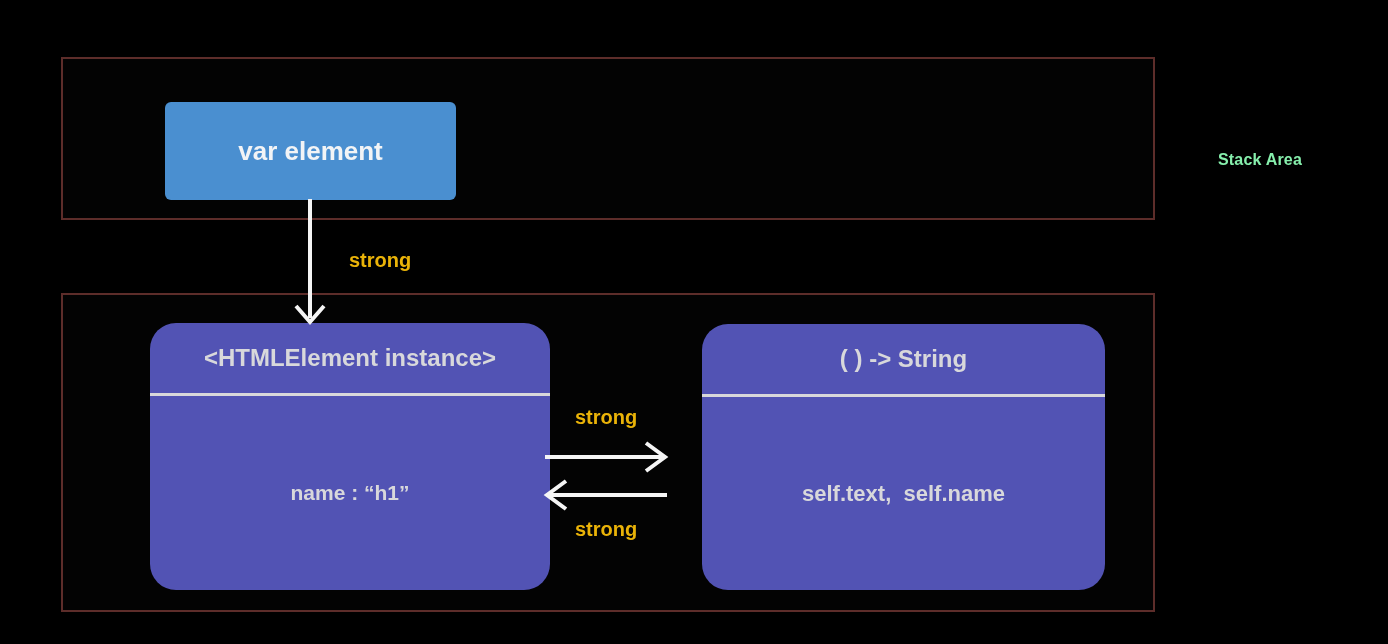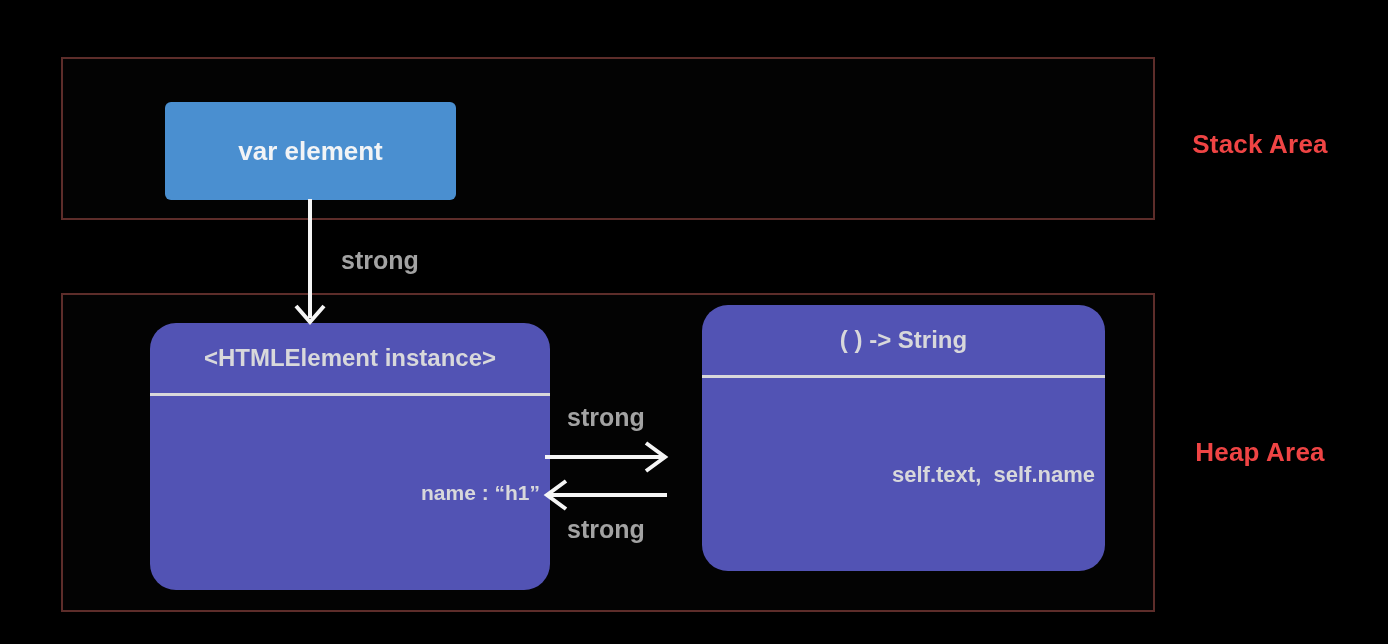--- a/index.html
+++ b/index.html
@@ -21,24 +21,25 @@
     background: #030303;
   }
   .area.stack { left: 61px; top: 57px;  width: 1094px; height: 163px; }
   .area.heap  { left: 61px; top: 293px; width: 1094px; height: 319px; }
 
   
   .area-label {
     position: absolute;
     width: 160px;
     text-align: center;
-    color: #ef4444;
-    font-size: 26px;
+    color: #86efac;
+    font-size: 16px;
     font-weight: bold;
     letter-spacing: 0.2px;
+    margin-top: 22px;
   }
   .area-label.stack { left: 1180px; top: 129px; }
   .area-label.heap  { left: 1180px; top: 437px; }
 
   
   .var-box {
     position: absolute;
     left: 165px; top: 102px;
     width: 291px; height: 98px;
     background: #4a8fd0;
@@ -54,42 +55,42 @@
   
   .obj-box {
     position: absolute;
     background: #5253b4;
     border-radius: 26px;
     color: #d8d8db;
     display: flex;
     flex-direction: column;
   }
   .obj-box.instance { left: 110px; top: 323px; width: 400px; height: 267px; margin-left: 40px; }
-  .obj-box.closure  { left: 702px; top: 305px; width: 403px; height: 266px; }
+  .obj-box.closure  { left: 702px; top: 324px; width: 403px; height: 266px; }
 
   .obj-header {
     height: 70px;
     flex: 0 0 70px;
     display: flex;
     align-items: center;
     justify-content: center;
     font-size: 24px;
     font-weight: bold;
   }
   .obj-divider {
     height: 3px;
     flex: 0 0 3px;
     background: #d8d8db;
     width: 100%;
   }
   .obj-body {
     flex: 1 1 auto;
     display: flex;
     flex-direction: column;
-    align-items: flex-end;
+    align-items: center;
     justify-content: space-evenly;
     padding: 8px 10px;
     gap: 28px;
   }
   .obj-field {
     font-size: 21px;
     font-weight: bold;
     white-space: pre;
   }
   .obj-body.single {
@@ -106,39 +107,38 @@
     position: absolute;
     left: 0; top: 0;
     width: 1388px; height: 644px;
     pointer-events: none;
   }
 
   
   .strong-label {
     position: absolute;
     transform: translate(-50%, -50%);
-    color: #a3a3a3;
-    font-size: 25px;
+    color: #eab308;
+    font-size: 20px;
     font-weight: bold;
   }
   .strong-label.vertical { left: 380px; top: 260px; }
   .strong-label.top      { left: 606px; top: 417px; }
   .strong-label.bottom   { left: 606px; top: 529px; }
 </style>
 </head>
 <body>
 
 <div class="canvas">
 
   <div class="area stack"></div>
 
   <div class="area heap"></div>
 
   <div class="area-label stack">Stack Area</div>
-  <div class="area-label heap">Heap Area</div>
 
   <div class="var-box">
     <span>var element</span>
   </div>
 
   <div class="obj-box instance">
     <div class="obj-header">&lt;HTMLElement instance&gt;</div>
     <div class="obj-divider"></div>
     <div class="obj-body">
       <div class="obj-field">name : “h1”</div>

